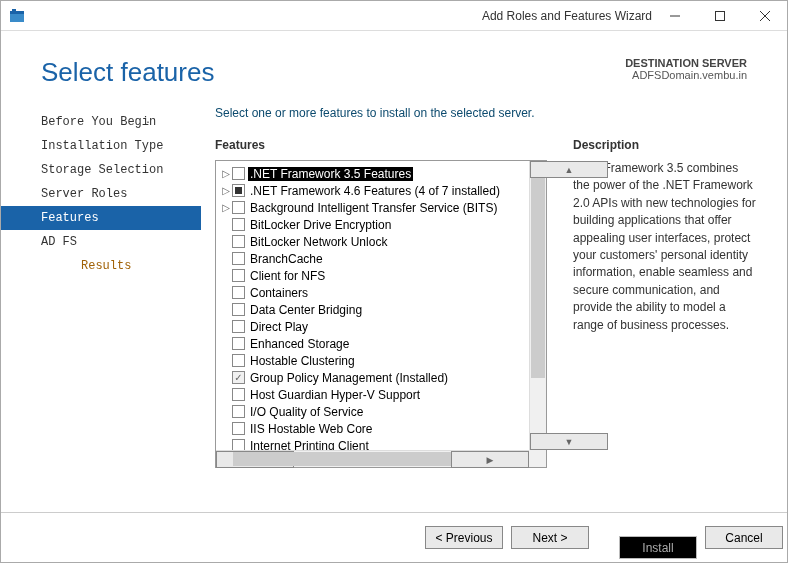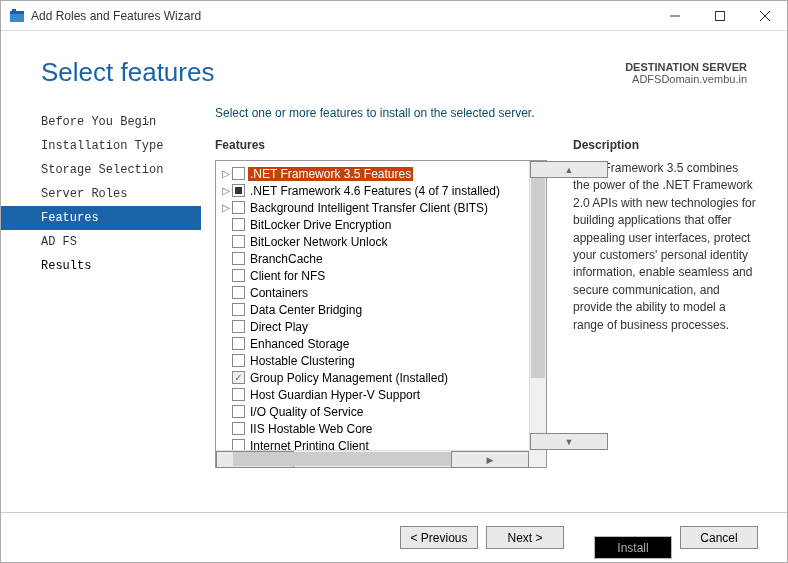--- a/index.html
+++ b/index.html
@@ -1,58 +1,58 @@
 <!DOCTYPE html>
 <html><head>
 <meta charset="utf-8">
 <style>
   * { box-sizing: border-box; margin: 0; padding: 0; }
   body { font-family: "Segoe UI", Tahoma, sans-serif; font-size: 12px; background: #fff; width: 788px; height: 563px; overflow: hidden; border: 1px solid #aaa; position: relative; }
-  .titlebar { height: 30px; display: flex; align-items: center; padding: 0 0 0 8px; border-bottom: 1px solid #ddd; }
+  .titlebar { height: 30px; display: flex; align-items: center; padding: 0 0 0 8px; border-bottom: 1px solid #ddd; text-align: right; }
   .titlebar .icon { width: 16px; height: 16px; margin-right: 6px; display:inline-block; }
   .titlebar .title { flex: 1; font-size: 12px; color: #333; }
   .winbtns { display: flex; }
   .winbtn { width: 45px; height: 29px; display:flex; align-items:center; justify-content:center; color:#555; }
-  .header { display:flex; padding: 26px 40px 10px 40px; align-items:center; }
+  .header { display:flex; padding: 26px 40px 10px 40px; align-items:flex-start; }
   .header h1 { font-weight: 300; color: #1a63a8; font-size: 26px; flex:1; }
   .dest { text-align:right; font-size: 11px; color:#555; }
   .dest .lbl { font-weight:700; color:#444;margin-left:19px; }
   .body { display:flex; padding: 0 0 0 0; height: 400px; }
   .nav { width: 200px; padding: 12px 0 0 0; }
   .nav-item { padding: 5px 0 5px 40px; font-size: 12px; color:#333; cursor:pointer; position:relative;font-family:Liberation Mono, monospace; }
   .nav-item.active { background:#1a63a8; color:#fff; }
-  .nav-item.disabled { color:#000000; }
+  .nav-item.disabled { color:#a16207;margin-left:40px; }
   .nav-item .dot { position:absolute; right:50px; top:7px; font-size:10px; color:#333;}
   .content { flex:1; padding: 8px 30px 0 14px; }
   .instruct { font-size:12px; color:#0c4a6e; margin-bottom: 18px; }
   .cols { display:flex; gap: 26px; }
   .features-col { width: 332px; }
   .desc-col { flex:1; }
   .col-head { font-weight:600; font-size:12px; margin-bottom: 8px; color:#333; }
   .tree-wrap { border:1px solid #999; background:#fff; height: 308px; position:relative; }
   .tree { position:absolute; top:0; left:0; right:17px; bottom:17px; overflow:hidden; padding: 4px 0 0 4px; }
   .tree-row { display:flex; align-items:center; height:17px; font-size:12px; white-space:nowrap; }
   .tw { width: 12px; text-align:center; color:#666; font-size:10px; cursor:pointer; display:inline-block;}
   .tw.blank { visibility:hidden; }
   .cb { width:13px; height:13px; border:1px solid #888; margin: 0 3px 0 0; display:inline-flex; align-items:center; justify-content:center; background:#fff; flex-shrink:0;}
   .cb.mixed::after { content:""; width:7px; height:7px; background:#333; display:block;}
   .cb.checked { background:#f0f0f0; }
   .cb.checked::after { content:"✓"; font-size:10px; color:#666; line-height:1;}
   .lbltxt { padding: 0 2px; }
-  .lbltxt.sel { background:#c2410c; color:#fff;text-align:right; }
+  .lbltxt.sel { background:#000000; color:#fff;text-align:right; }
   .vscroll { position:absolute; right:0; top:0; bottom:17px; width:17px; background:#f0f0f0; border-left:1px solid #ddd;}
   .vscroll .btn { height:17px; display:flex; align-items:center; justify-content:center; color:#666; font-size:9px;}
   .vscroll .thumb { position:absolute; left:1px; right:1px; top:17px; height:200px; background:#ccc;}
   .hscroll { position:absolute; left:0; right:17px; bottom:0; height:17px; background:#f0f0f0; border-top:1px solid #ddd;}
   .hscroll .btn { width:17px; height:17px; display:flex; align-items:center; justify-content:center; color:#666; font-size:9px; position:absolute;}
   .hscroll .btn.l{left:0;} .hscroll .btn.r{right:0;}
   .hscroll .thumb { position:absolute; top:1px; bottom:1px; left:17px; width:240px; background:#ccc;}
   .corner { position:absolute; right:0; bottom:0; width:17px; height:17px; background:#f0f0f0;}
   .desc-text { font-size:12px; color:#333; line-height:1.45; }
-  .footer { position:absolute; bottom:0; left:0; right:0; height: 50px; border-top:1px solid #ccc; display:flex; align-items:center; justify-content:flex-end; padding: 0 29px; gap: 8px; }
+  .footer { position:absolute; bottom:0; left:0; right:0; height: 50px; border-top:1px solid #ccc; display:flex; align-items:center; justify-content:flex-end; padding: 0 4px; gap: 8px; }
   .footer .spacer { width:14px; }
   .btn { min-width: 78px; height: 23px; border:1px solid #888; background:#e9e9e9; font-size:12px; cursor:pointer; }
   .btn:disabled, .btn.disabled { color:#aaa; border-color:#bbb; background:#000000; cursor:default;margin-top:20px;}
 </style>
 </head>
 <body>
 
 <div class="titlebar">
   <span class="icon">
     <svg viewBox="0 0 16 16" width="16" height="16">
@@ -113,21 +113,21 @@
                 <span class="lbltxt sel">.NET Framework 3.5 Features</span>
               </div>
               <div class="tree-row">
                 <span class="tw">▷</span>
                 <span class="cb mixed"></span>
                 <span class="lbltxt">.NET Framework 4.6 Features (4 of 7 installed)</span>
               </div>
               <div class="tree-row">
                 <span class="tw">▷</span>
                 <span class="cb "></span>
-                <span class="lbltxt">Background Intelligent Transfer Client (BITS)</span>
+                <span class="lbltxt">Background Intelligent Transfer Service (BITS)</span>
               </div>
               <div class="tree-row">
                 <span class="tw blank">▷</span>
                 <span class="cb "></span>
                 <span class="lbltxt">BitLocker Drive Encryption</span>
               </div>
               <div class="tree-row">
                 <span class="tw blank">▷</span>
                 <span class="cb "></span>
                 <span class="lbltxt">BitLocker Network Unlock</span>

